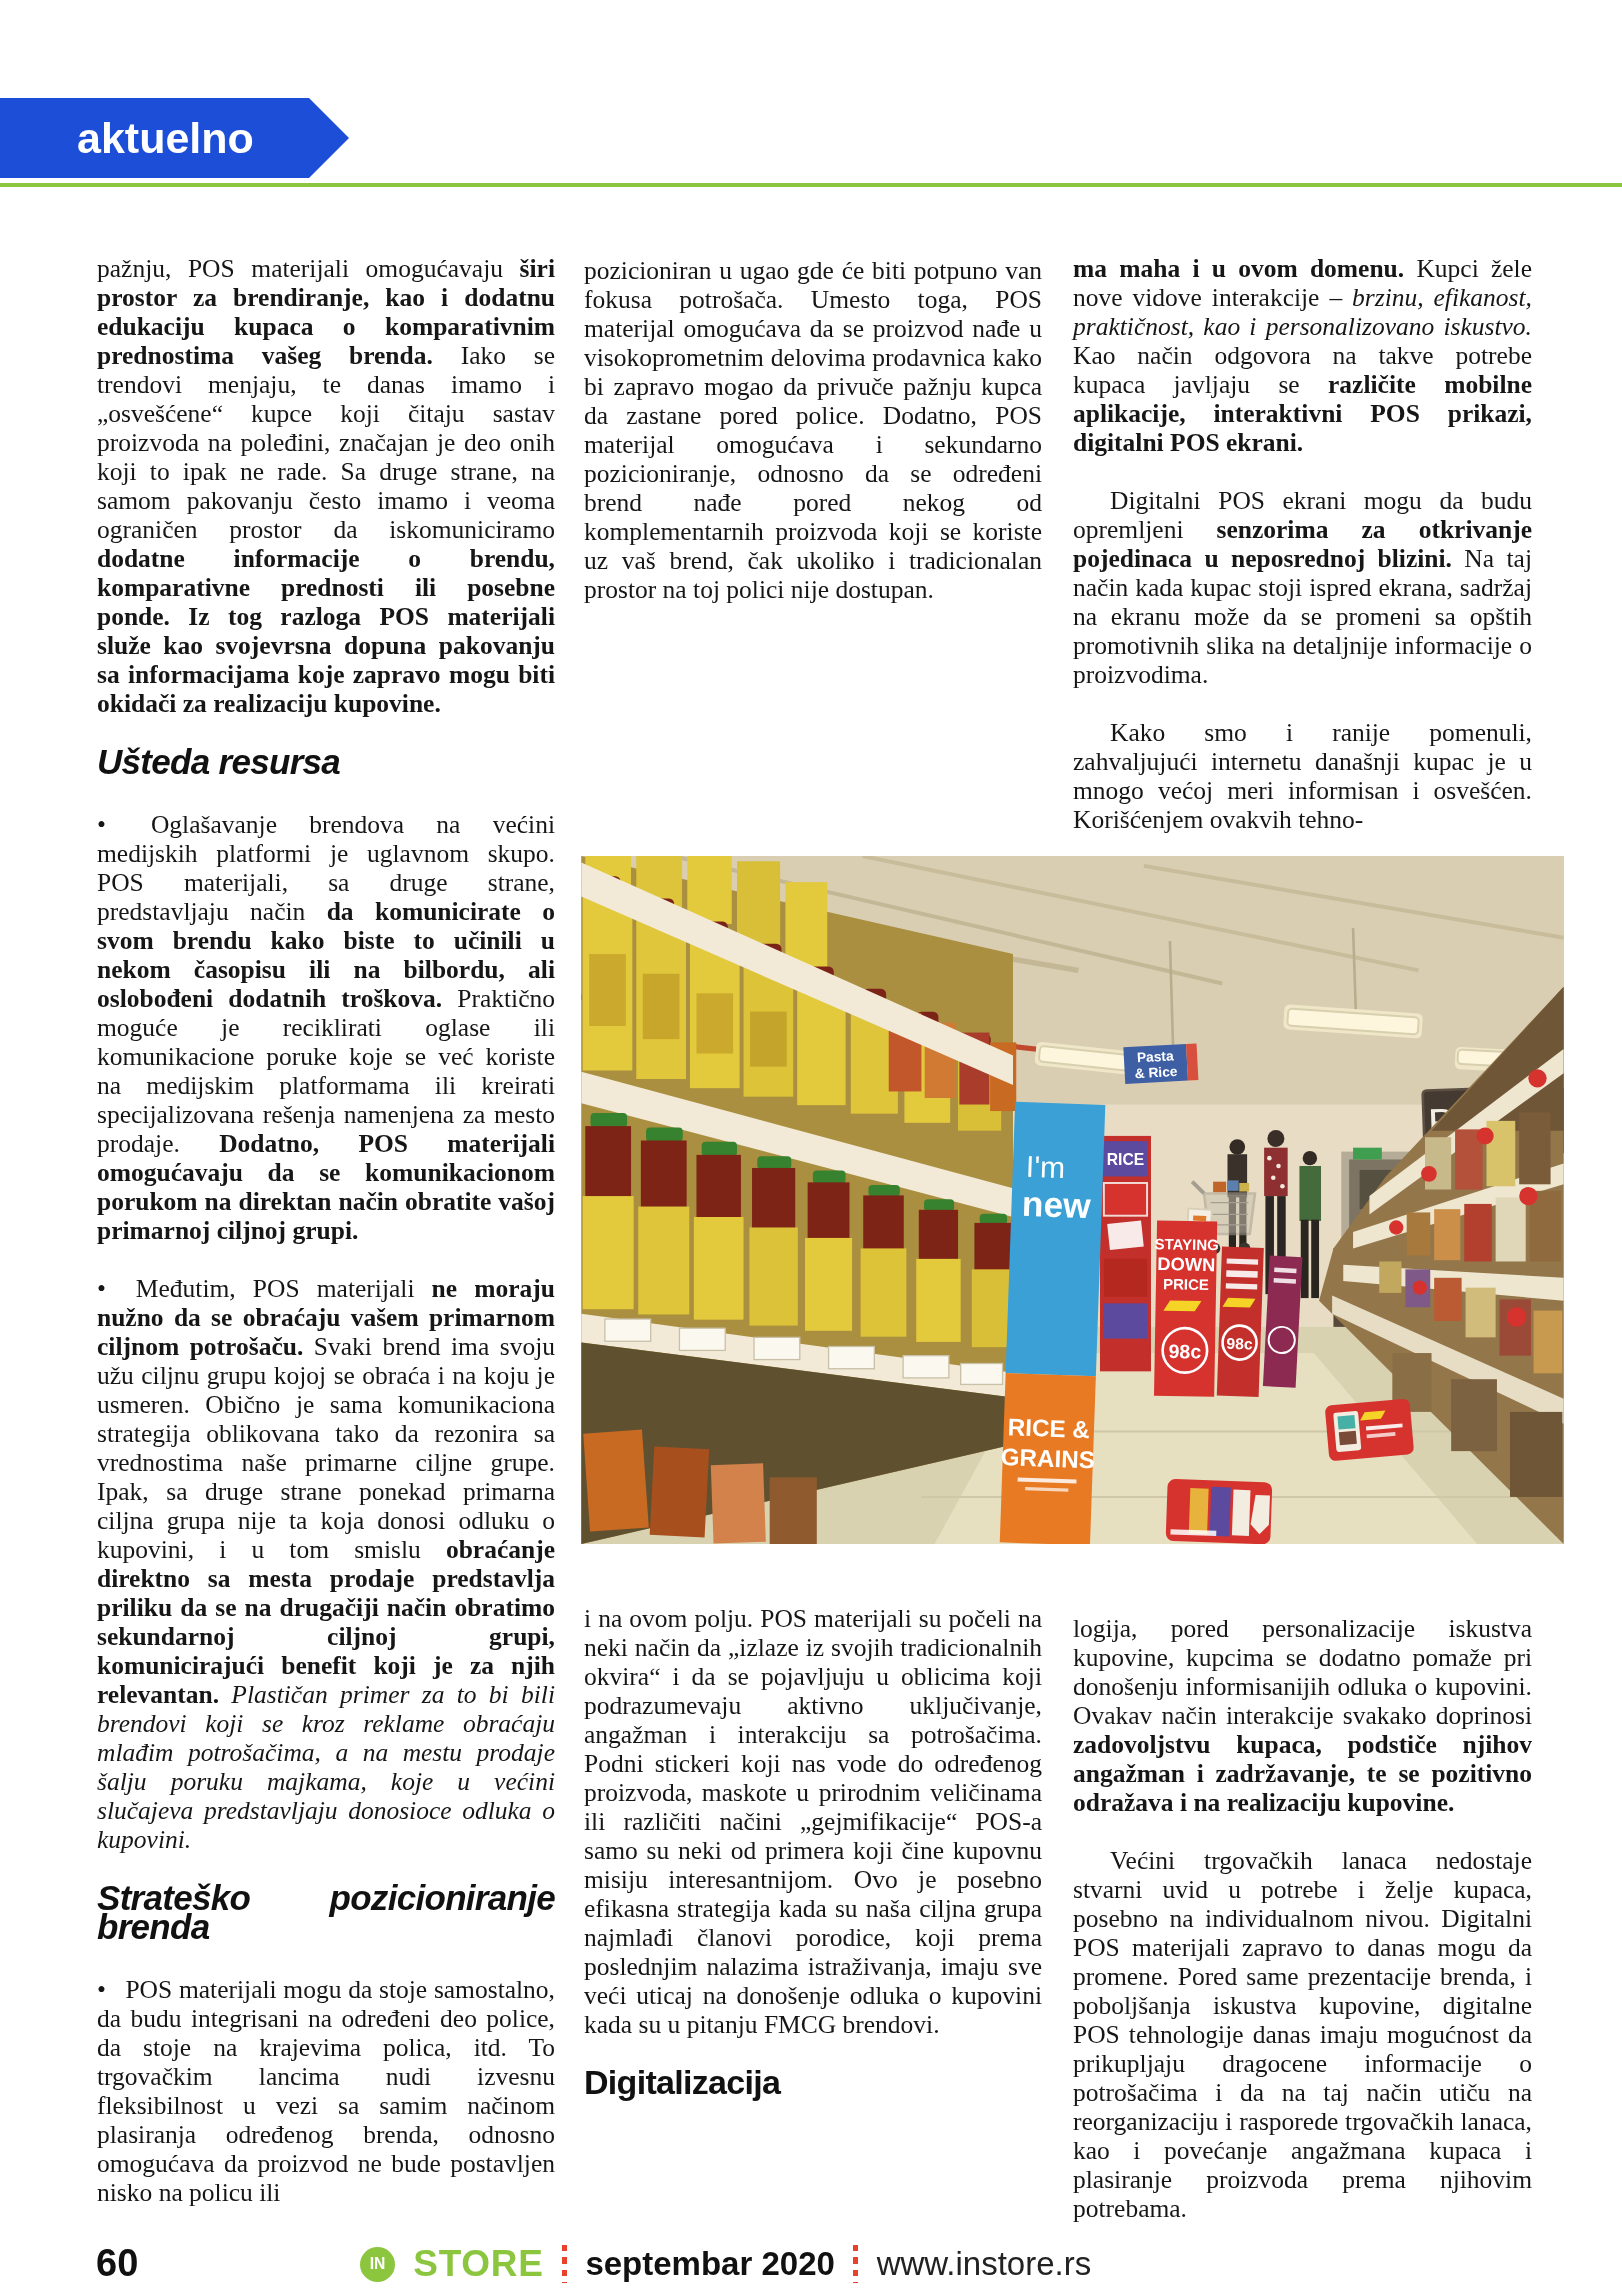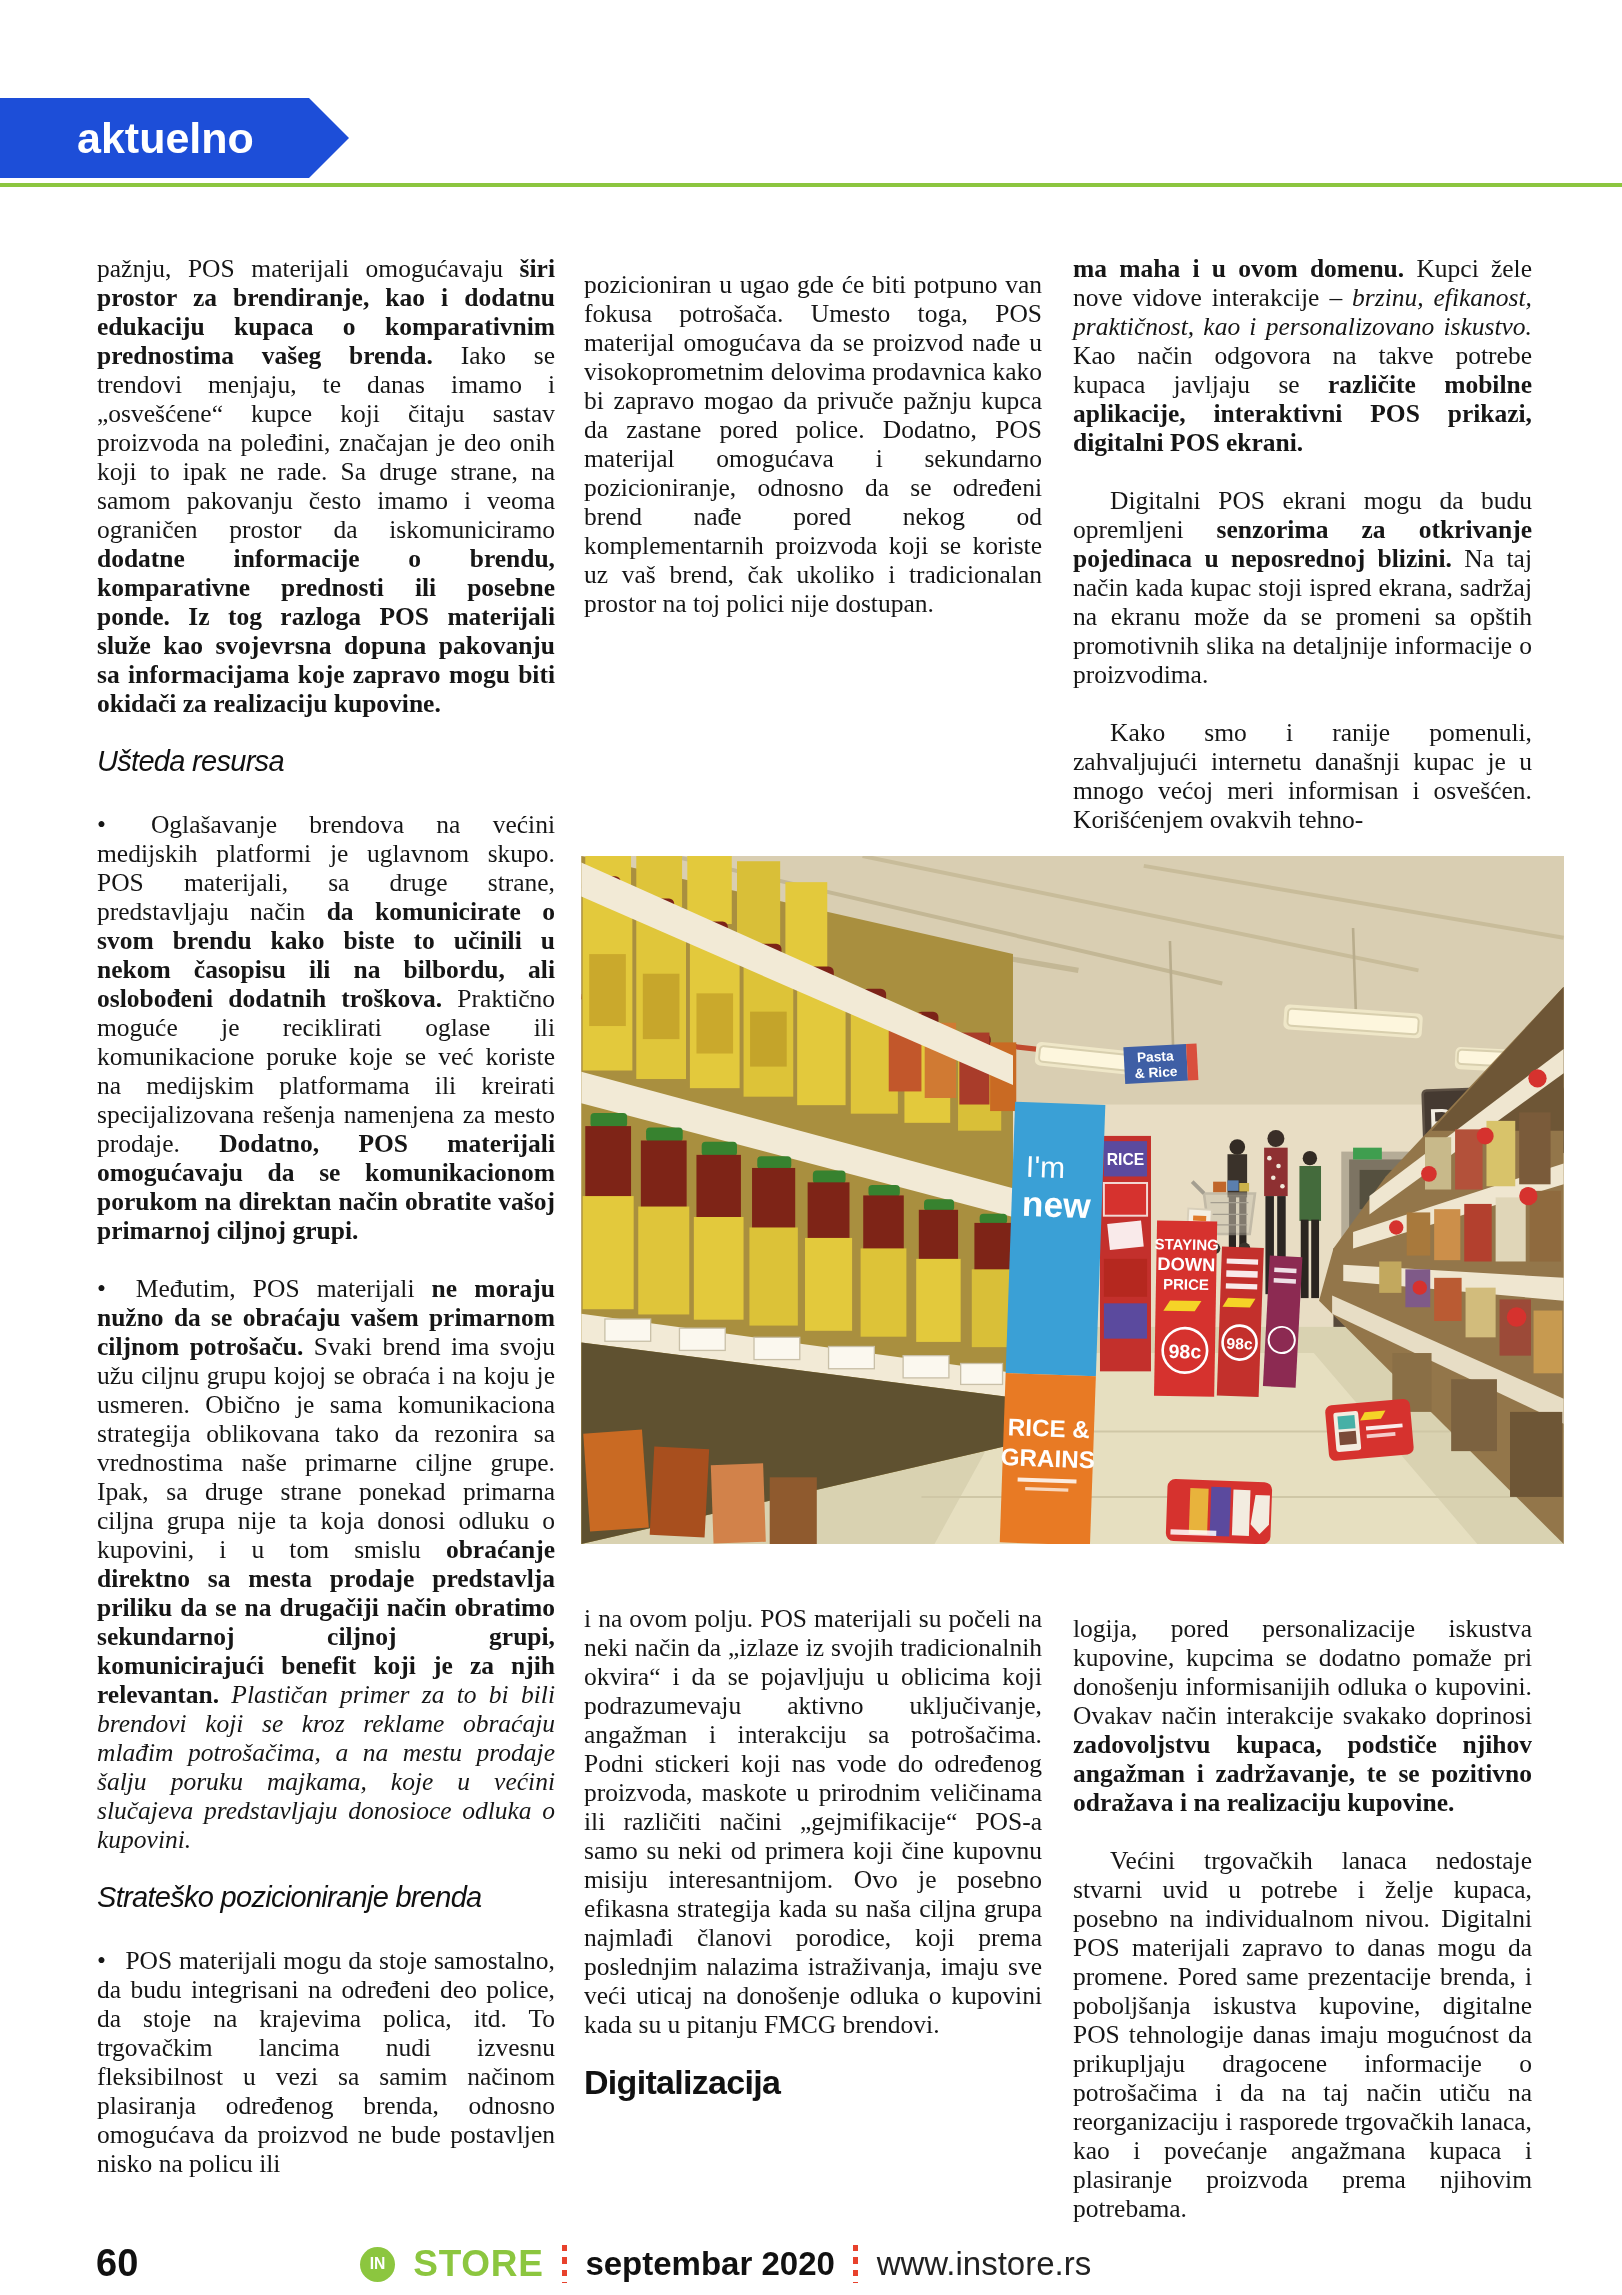--- a/index.html
+++ b/index.html
@@ -11,22 +11,22 @@
           display:flex;align-items:center;justify-content:flex-start;z-index:3;}
   .ribbon .lbl{margin-left:77px;color:#ffffff;font-family:"Liberation Sans",sans-serif;
                font-weight:700;font-size:43px;letter-spacing:0px;}
   .hrule{position:absolute;left:0;top:183px;width:1623px;height:3.9px;background:#8cc63f;z-index:2;}
   
   .col{position:absolute;text-align:justify;font-size:25.5px;line-height:29px;z-index:1;}
   .col p{margin:0 0 29px 0;}
   .col p.indent{text-indent:37px;}
   .sb{font-weight:700;}
   .si{font-style:italic;}
-  .h1{font-family:"Liberation Sans",sans-serif;font-weight:400;font-style:italic;
-      font-size:29px;letter-spacing:-0.7px;margin:18.3px 0 34px 0;color:#111;}
+  .h1{font-family:"Liberation Sans",sans-serif;font-weight:700;font-style:italic;
+      font-size:35px;letter-spacing:-0.7px;margin:18.3px 0 34px 0;color:#111;}
   .h2{font-family:"Liberation Sans",sans-serif;font-weight:700;font-size:34px;
       letter-spacing:-0.7px;margin:18.3px 0 34px 0;color:#111;transform-origin:left center;}
   
   .photo{position:absolute;left:581px;top:856px;width:983px;height:688px;z-index:4;
          background:#d9ceb2;}
   .pt{font-family:"Liberation Sans",sans-serif;}
   
   .footer{position:absolute;left:0;top:2238px;width:1623px;height:58px;z-index:3;
           font-family:"Liberation Sans",sans-serif;}
   .pageno{position:absolute;left:96px;top:3.9px;font-weight:700;font-size:38px;color:#111;}
@@ -50,21 +50,21 @@
 
   <div class="col" style="left:97px;top:254px;width:458px;">
     <p><span>pažnju, POS materijali omogućavaju </span><span class="sb">širi prostor za brendiranje, kao i dodatnu edukaciju kupaca o komparativnim prednostima vašeg brenda.</span><span> Iako se trendovi menjaju, te danas imamo i „osvešćene“ kupce koji čitaju sastav proizvoda na poleđini, značajan je deo onih koji to ipak ne rade. Sa druge strane, na samom pakovanju često imamo i veoma ograničen prostor da iskomuniciramo </span><span class="sb">dodatne informacije o brendu, komparativne prednosti ili posebne ponde. Iz tog razloga POS materijali služe kao svojevrsna dopuna pakovanju sa informacijama koje zapravo mogu biti okidači za realizaciju kupovine.</span></p>
     <div class="h1">Ušteda resursa</div>
     <p><span>•  Oglašavanje brendova na većini medijskih platformi je uglavnom skupo. POS materijali, sa druge strane, predstavljaju način </span><span class="sb">da komunicirate o svom brendu kako biste to učinili u nekom časopisu ili na bilbordu, ali oslobođeni dodatnih troškova.</span><span> Praktično moguće je reciklirati oglase ili komunikacione poruke koje se već koriste na medijskim platformama ili kreirati specijalizovana rešenja namenjena za mesto prodaje. </span><span class="sb">Dodatno, POS materijali omogućavaju da se komunikacionom porukom na direktan način obratite vašoj primarnoj ciljnoj grupi.</span></p>
     <p><span>•  Međutim, POS materijali </span><span class="sb">ne moraju nužno da se obraćaju vašem primarnom ciljnom potrošaču.</span><span> Svaki brend ima svoju užu ciljnu grupu kojoj se obraća i na koju je usmeren. Obično je sama komunikaciona strategija oblikovana tako da rezonira sa vrednostima naše primarne ciljne grupe. Ipak, sa druge strane ponekad primarna ciljna grupa nije ta koja donosi odluku o kupovini, i u tom smislu </span><span class="sb">obraćanje direktno sa mesta prodaje predstavlja priliku da se na drugačiji način obratimo sekundarnoj ciljnoj grupi, komunicirajući benefit koji je za njih relevantan.</span><span class="si"> Plastičan primer za to bi bili brendovi koji se kroz reklame obraćaju mlađim potrošačima, a na mestu prodaje šalju poruku majkama, koje u većini slučajeva predstavljaju donosioce odluka o kupovini.</span></p>
     <div class="h1">Strateško pozicioniranje brenda</div>
     <p><span>•  POS materijali mogu da stoje samostalno, da budu integrisani na određeni deo police, da stoje na krajevima polica, itd. To trgovačkim lancima nudi izvesnu fleksibilnost u vezi sa samim načinom plasiranja određenog brenda, odnosno omogućava da proizvod ne bude postavljen nisko na policu ili</span></p>
   </div>
 
-  <div class="col" style="left:584px;top:270px;width:458px;">
+  <div class="col" style="left:584px;top:256px;width:458px;">
     <p><span>pozicioniran u ugao gde će biti potpuno van fokusa potrošača. Umesto toga, POS materijal omogućava da se proizvod nađe u visokoprometnim delovima prodavnica kako bi zapravo mogao da privuče pažnju kupca da zastane pored police. Dodatno, POS materijal omogućava i sekundarno pozicioniranje, odnosno da se određeni brend nađe pored nekog od komplementarnih proizvoda koji se koriste uz vaš brend, čak ukoliko i tradicionalan prostor na toj polici nije dostupan.</span></p>
   </div>
 
   <div class="col" style="left:1073px;top:254px;width:459px;">
     <p><span class="sb">ma maha i u ovom domenu.</span><span> Kupci žele nove vidove interakcije – </span><span class="si">brzinu, efikanost, praktičnost, kao i personalizovano iskustvo.</span><span> Kao način odgovora na takve potrebe kupaca javljaju se </span><span class="sb">različite mobilne aplikacije, interaktivni POS prikazi, digitalni POS ekrani.</span></p>
     <p class="indent"><span>Digitalni POS ekrani mogu da budu opremljeni </span><span class="sb">senzorima za otkrivanje pojedinaca u neposrednoj blizini.</span><span> Na taj način kada kupac stoji ispred ekrana, sadržaj na ekranu može da se promeni sa opštih promotivnih slika na detaljnije informacije o proizvodima.</span></p>
     <p class="indent"><span>Kako smo i ranije pomenuli, zahvaljujući internetu današnji kupac je u mnogo većoj meri informisan i osvešćen. Korišćenjem ovakvih tehno-</span></p>
   </div>
 
   <div class="col" style="left:584px;top:1604px;width:458px;">

